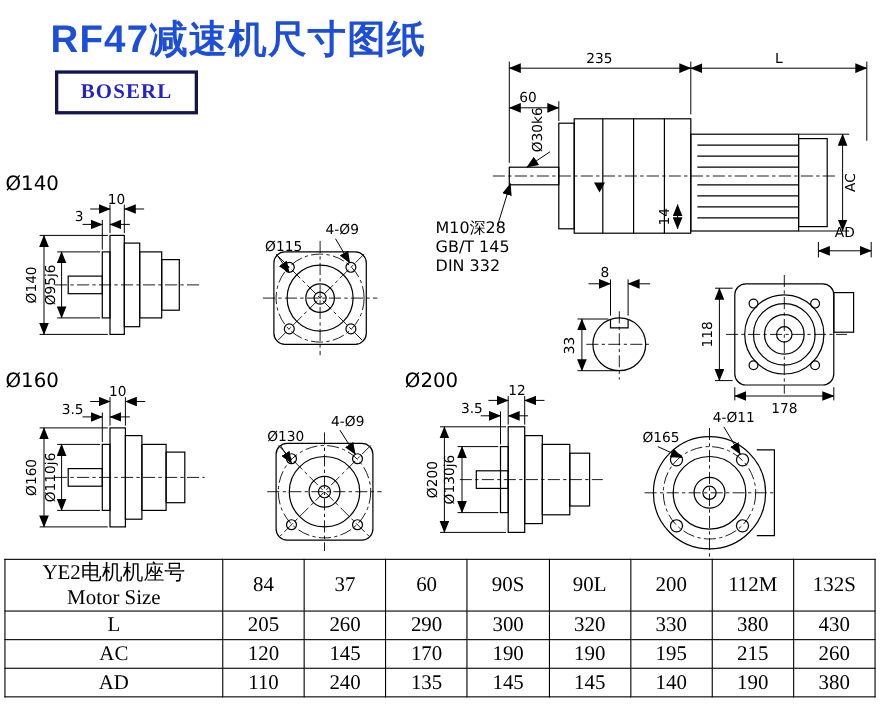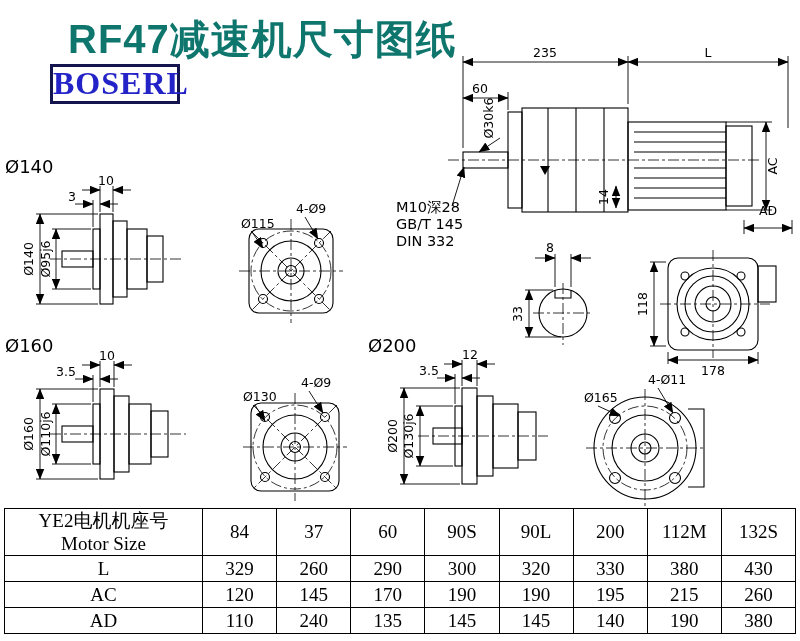--- a/index.html
+++ b/index.html
@@ -1,23 +1,23 @@
 <!DOCTYPE html>
 <html><head>
 <meta charset="utf-8">
 <style>
   * { margin:0; padding:0; box-sizing:border-box; }
   html,body { width:800px; height:641px; background:#ffffff; overflow:hidden; }
   body { position:relative; font-family:"DejaVu Sans",sans-serif; }
   .stage { position:absolute; inset:0; background:#fff; }
-  .page-title { position:absolute; left:68px; top:12px; font-size:40px; font-weight:700;
-    color:#0f766e; font-family:"Liberation Sans",sans-serif; letter-spacing:1px; white-space:nowrap; }
+  .page-title { position:absolute; left:46px; top:12px; font-size:35px; font-weight:700;
+    color:#1d4ed8; font-family:"Liberation Sans",sans-serif; letter-spacing:1px; white-space:nowrap; }
   .logo-box { position:absolute; left:50px; top:64px; width:130px; height:40px;
     border:3px solid #14144e; color:#2323c8; font-family:"Liberation Serif",serif;
-    font-size:32px; font-weight:700; text-align:center; line-height:33px; letter-spacing:1px; }
+    font-size:19px; font-weight:700; text-align:center; line-height:33px; letter-spacing:1px; }
   svg.drawing { position:absolute; left:0; top:0; }
   svg text { fill:#000; font-family:"DejaVu Sans",sans-serif; }
   .ln  { fill:none; stroke:#000; stroke-width:1.1; }
   .cl  { fill:none; stroke:#000; stroke-width:0.8; stroke-dasharray:11 3 3 3; }
   .dim { fill:none; stroke:#000; stroke-width:0.9; }
   .fills { fill:#000; stroke:none; }
   .dl { font-size:12.5px; }
   .nt { font-size:14.5px; }
   .vl { font-size:18px; }
   table.dim-table { position:absolute; left:4px; top:508px; width:792px;
@@ -323,21 +323,21 @@
         <td>37</td>
         <td>60</td>
         <td>90S</td>
         <td>90L</td>
         <td>200</td>
         <td>112M</td>
         <td>132S</td>
       </tr>
       <tr>
         <th>L</th>
-        <td>329</td>
+        <td>205</td>
         <td>260</td>
         <td>290</td>
         <td>300</td>
         <td>320</td>
         <td>330</td>
         <td>380</td>
         <td>430</td>
       </tr>
       <tr>
         <th>AC</th>

